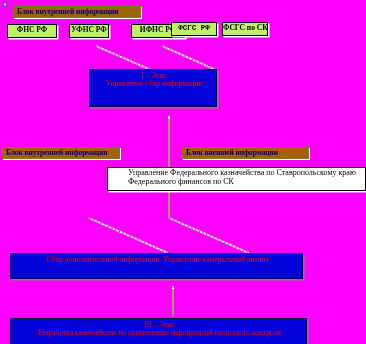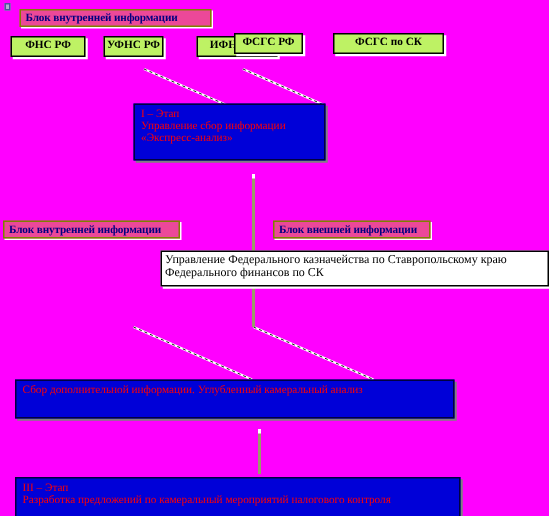--- a/index.html
+++ b/index.html
@@ -16,21 +16,21 @@
     font-family: "Liberation Serif", "DejaVu Serif", serif;
   }
   .box {
     position: absolute;
     box-sizing: border-box;
     line-height: 1.08;
     white-space: nowrap;
   }
   
   .yellow {
-    background: #ec4899;
+    background: #a16207;
     border: 1px solid #808000;
     color: #000080;
     font-size: 7.5px;
     font-weight: bold;
     letter-spacing: -0.1px;
     padding: 1px 13px 0 3px;
     box-shadow: 1px 1px 0 #FFFFFF;
   }
   
   .white-small {
@@ -42,34 +42,34 @@
     text-align: center;
     padding-top: 1px;
     box-shadow: 1.5px 1.5px 0 #FFFFFF;
   }
   
   .white-wide {
     background: #FFFFFF;
     border: 1px solid #000000;
     color: #000000;
     font-size: 8px;
-    padding: 1px 2px 0 2px;
+    padding: 1px 2px 0 20px;
     box-shadow: 1.5px 1.5px 0 #FFFFFF;
   }
   .white-wide .line { display: block; }
   
   .blue {
     background: #0000D8;
     border: 1px solid #000040;
     color: #FF0000;
     font-size: 7.5px;
     padding: 2px 2px 0 4px;
     box-shadow: 1.5px 1.5px 0 #808080;
   }
-  .blue .line { display: block; }
+  .blue .line { display: block; text-align: center; }
   .blue.stage3 { color: #FF0000; }
   .blue.stage2 .line, .blue.stage3 .line { font-weight: normal; }
   
   .vline {
     position: absolute;
     width: 2px;
     background: #9A9A6A;
   }
   .vline.cap::before {
     content: "";
@@ -117,39 +117,38 @@
   <div class="vline" style="left:168px; top:148px; height:70px;"></div>
 
   <div class="vline cap" style="left:172px; top:288px; height:28px;"></div>
 
   <div class="box yellow" style="left:13px; top:6px; width:128px; height:12px;">Блок внутренней информации</div>
 
   <div class="box white-small" style="left:7px; top:24px; width:50px; height:14px;">ФНС РФ</div>
   <div class="box white-small" style="left:69px; top:24px; width:40px; height:14px;">УФНС РФ</div>
   <div class="box white-small" style="left:131px; top:24px; width:54px; height:14px;">ИФНС РФ</div>
 
-  <div class="box white-small" style="left:156px; top:22px; width:46px; height:14px;">ФСГС РФ</div>
-  <div class="box white-small" style="left:222px; top:22px; width:74px; height:14px;">ФСГС по СК</div>
+  <div class="box white-small" style="left:171px; top:22px; width:46px; height:14px;font-family:Liberation Mono, monospace;">ФСГС РФ</div>
+  <div class="box white-small" style="left:222px; top:22px; width:46px; height:14px;">ФСГС по СК</div>
 
   <div class="box blue" style="left:89px; top:69px; width:128px; height:38px;">
     <span class="line">I – Этап</span>
     <span class="line">Управление сбор информации</span>
-    <span class="line">«Экспресс-анализ»</span>
   </div>
 
   <div class="box yellow" style="left:2px; top:147px; width:118px; height:12px;">Блок внутренней информации</div>
-  <div class="box yellow" style="left:182px; top:147px; width:105px; height:12px;">Блок внешней информации</div>
+  <div class="box yellow" style="left:182px; top:147px; width:127px; height:12px;">Блок внешней информации</div>
 
   <div class="box white-wide" style="left:107px; top:167px; width:259px; height:24px;">
     <span class="line">Управление Федерального казначейства по Ставропольскому краю</span>
     <span class="line">Федерального финансов по СК</span>
   </div>
 
   <div class="box blue stage2" style="left:10px; top:253px; width:293px; height:26px;">
-    <span class="line">Сбор дополнительной информации. Углубленный камеральный анализ</span>
+    <span class="line">Сбор дополнительной информации. Управление камеральный анализ</span>
   </div>
 
   <div class="box blue stage3" style="left:10px; top:318px; width:297px; height:41px;">
     <span class="line">III – Этап</span>
-    <span class="line">Разработка предложений по камеральный мероприятий налогового контроля</span>
+    <span class="line">Разработка казначейства по применению мероприятий налогового контроля</span>
   </div>
 
 </div>
 
 </body></html>

